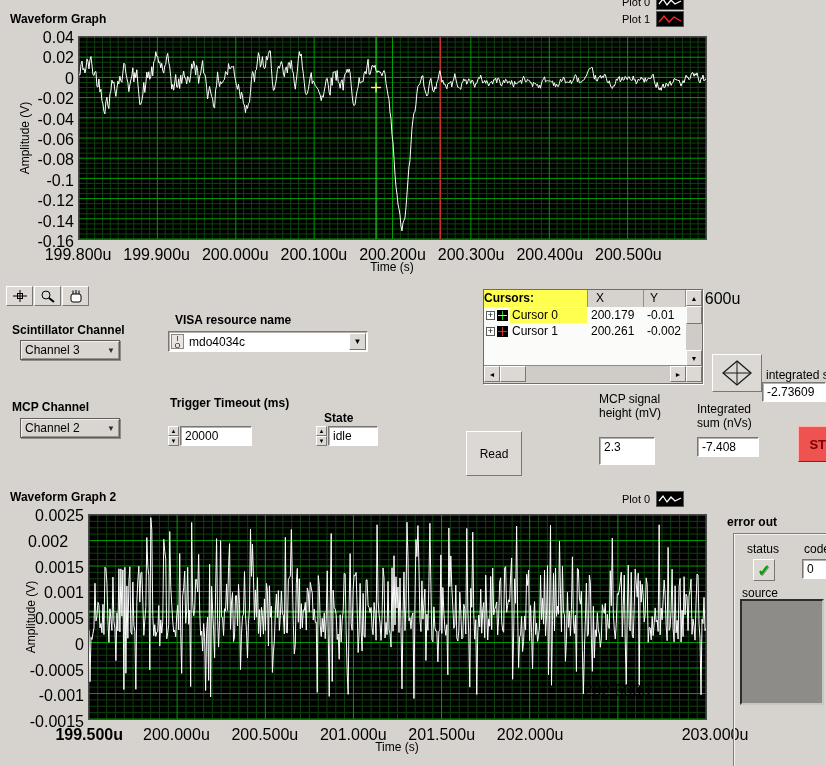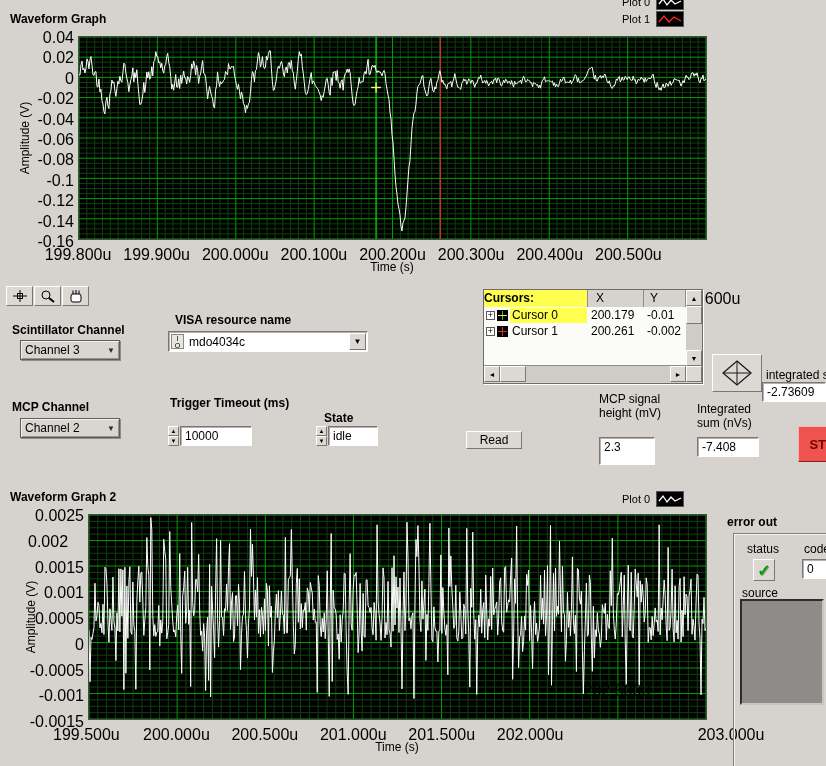--- a/index.html
+++ b/index.html
@@ -313,30 +313,30 @@
   <div class="ring" style="left:20px;top:418px;width:100px;height:20px;">
     <span>Channel 2</span>
     <span class="arrow">▼</span>
   </div>
 
   <div class="lbl bold" style="left:170px;top:396px;">Trigger Timeout (ms)</div>
   <div class="spincol" style="left:168px;top:426px;height:20px;">
     <div class="raised">▲</div>
     <div class="raised">▼</div>
   </div>
-  <div class="sunken valbox" style="left:180px;top:426px;width:72px;height:20px;">10000</div>
+  <div class="sunken valbox" style="left:180px;top:426px;width:72px;height:20px;">20000</div>
 
   <div class="lbl bold" style="left:324px;top:411px;">State</div>
   <div class="spincol" style="left:316px;top:426px;height:20px;">
     <div class="raised">▲</div>
     <div class="raised">▼</div>
   </div>
   <div class="sunken valbox" style="left:328px;top:426px;width:50px;height:20px;">idle</div>
 
-  <div class="raised btn" style="left:466px;top:431px;width:56px;height:18px;">
+  <div class="raised btn" style="left:466px;top:431px;width:56px;height:45px;">
     <span>Read</span>
   </div>
 
   <div class="lbl" style="left:599px;top:392px;width:82px;white-space:normal;">MCP signal height (mV)</div>
   <div class="sunken valbox" style="left:599px;top:437px;width:56px;height:28px;">2.3</div>
 
   <div class="lbl" style="left:697px;top:402px;width:72px;white-space:normal;">Integrated sum (nVs)</div>
   <div class="sunken valbox" style="left:697px;top:437px;width:62px;height:20px;">-7.408</div>
 
   <div class="btn" style="left:798px;top:426px;width:58px;height:36px;background:#ef5350;
@@ -470,28 +470,28 @@
       <span class="tick" style="left: 28px; top: 532.75px; width: 56px; ">0.002</span>
       <span class="tick" style="left: 28px; top: 558.5px; width: 56px; text-align: right;">0.0015</span>
       <span class="tick" style="left: 28px; top: 584.25px; width: 56px; text-align: right;">0.001</span>
       <span class="tick" style="left: 28px; top: 610px; width: 56px; text-align: right;">0.0005</span>
       <span class="tick" style="left: 28px; top: 635.75px; width: 56px; text-align: right;">0</span>
       <span class="tick" style="left: 28px; top: 661.5px; width: 56px; text-align: right;">-0.0005</span>
       <span class="tick" style="left: 28px; top: 687.25px; width: 56px; text-align: right;">-0.001</span>
       <span class="tick" style="left: 28px; top: 713px; width: 56px; text-align: right;">-0.0015</span>
     </div>
   <div id="g2-xticks" style="position:absolute;left:0;top:0;">
-      <span class="tick" style="left: 53px; top: 726px; width: 70px; text-align: left;">199.500u</span>
+      <span class="tick" style="left: 53px; top: 726px; width: 70px; text-align: right; font-weight: bold;">199.500u</span>
       <span class="tick" style="left: 141.429px; top: 726px; width: 70px; text-align: center;">200.000u</span>
       <span class="tick" style="left: 229.857px; top: 726px; width: 70px; text-align: center;">200.500u</span>
       <span class="tick" style="left: 318.286px; top: 726px; width: 70px; text-align: center;">201.000u</span>
       <span class="tick" style="left: 406.714px; top: 726px; width: 70px; text-align: center;">201.500u</span>
       <span class="tick" style="left: 495.143px; top: 726px; width: 70px; text-align: center;">202.000u</span>
       <span class="tick" style="left: 583.571px; top: 682px; width: 70px; text-align: left;">202.500u</span>
-      <span class="tick" style="left: 696px; top: 726px; width: 70px; text-align: center;">203.000u</span>
+      <span class="tick" style="left: 680px; top: 726px; width: 70px; text-align: center;">203.000u</span>
     </div>
   <div class="ylab" style="left:-16px;top:609px;width:96px;height:16px;">Amplitude (V)</div>
   <div class="lbl" style="left:347px;top:740px;width:100px;text-align:center;">Time (s)</div>
 
   <div class="lbl bold" style="left:727px;top:515px;">error out</div>
   <div style="position:absolute;left:733px;top:533px;width:150px;height:240px;border:1px solid #807d7a;
               box-shadow:inset 1px 1px 0 #f3f2f0;">
     <div class="lbl" style="left:13px;top:8px;text-align:right;">status</div>
     <div class="lbl" style="left:70px;top:8px;">code</div>
     <div class="raised btn" style="position:absolute;left:19px;top:25px;width:22px;height:22px;">

